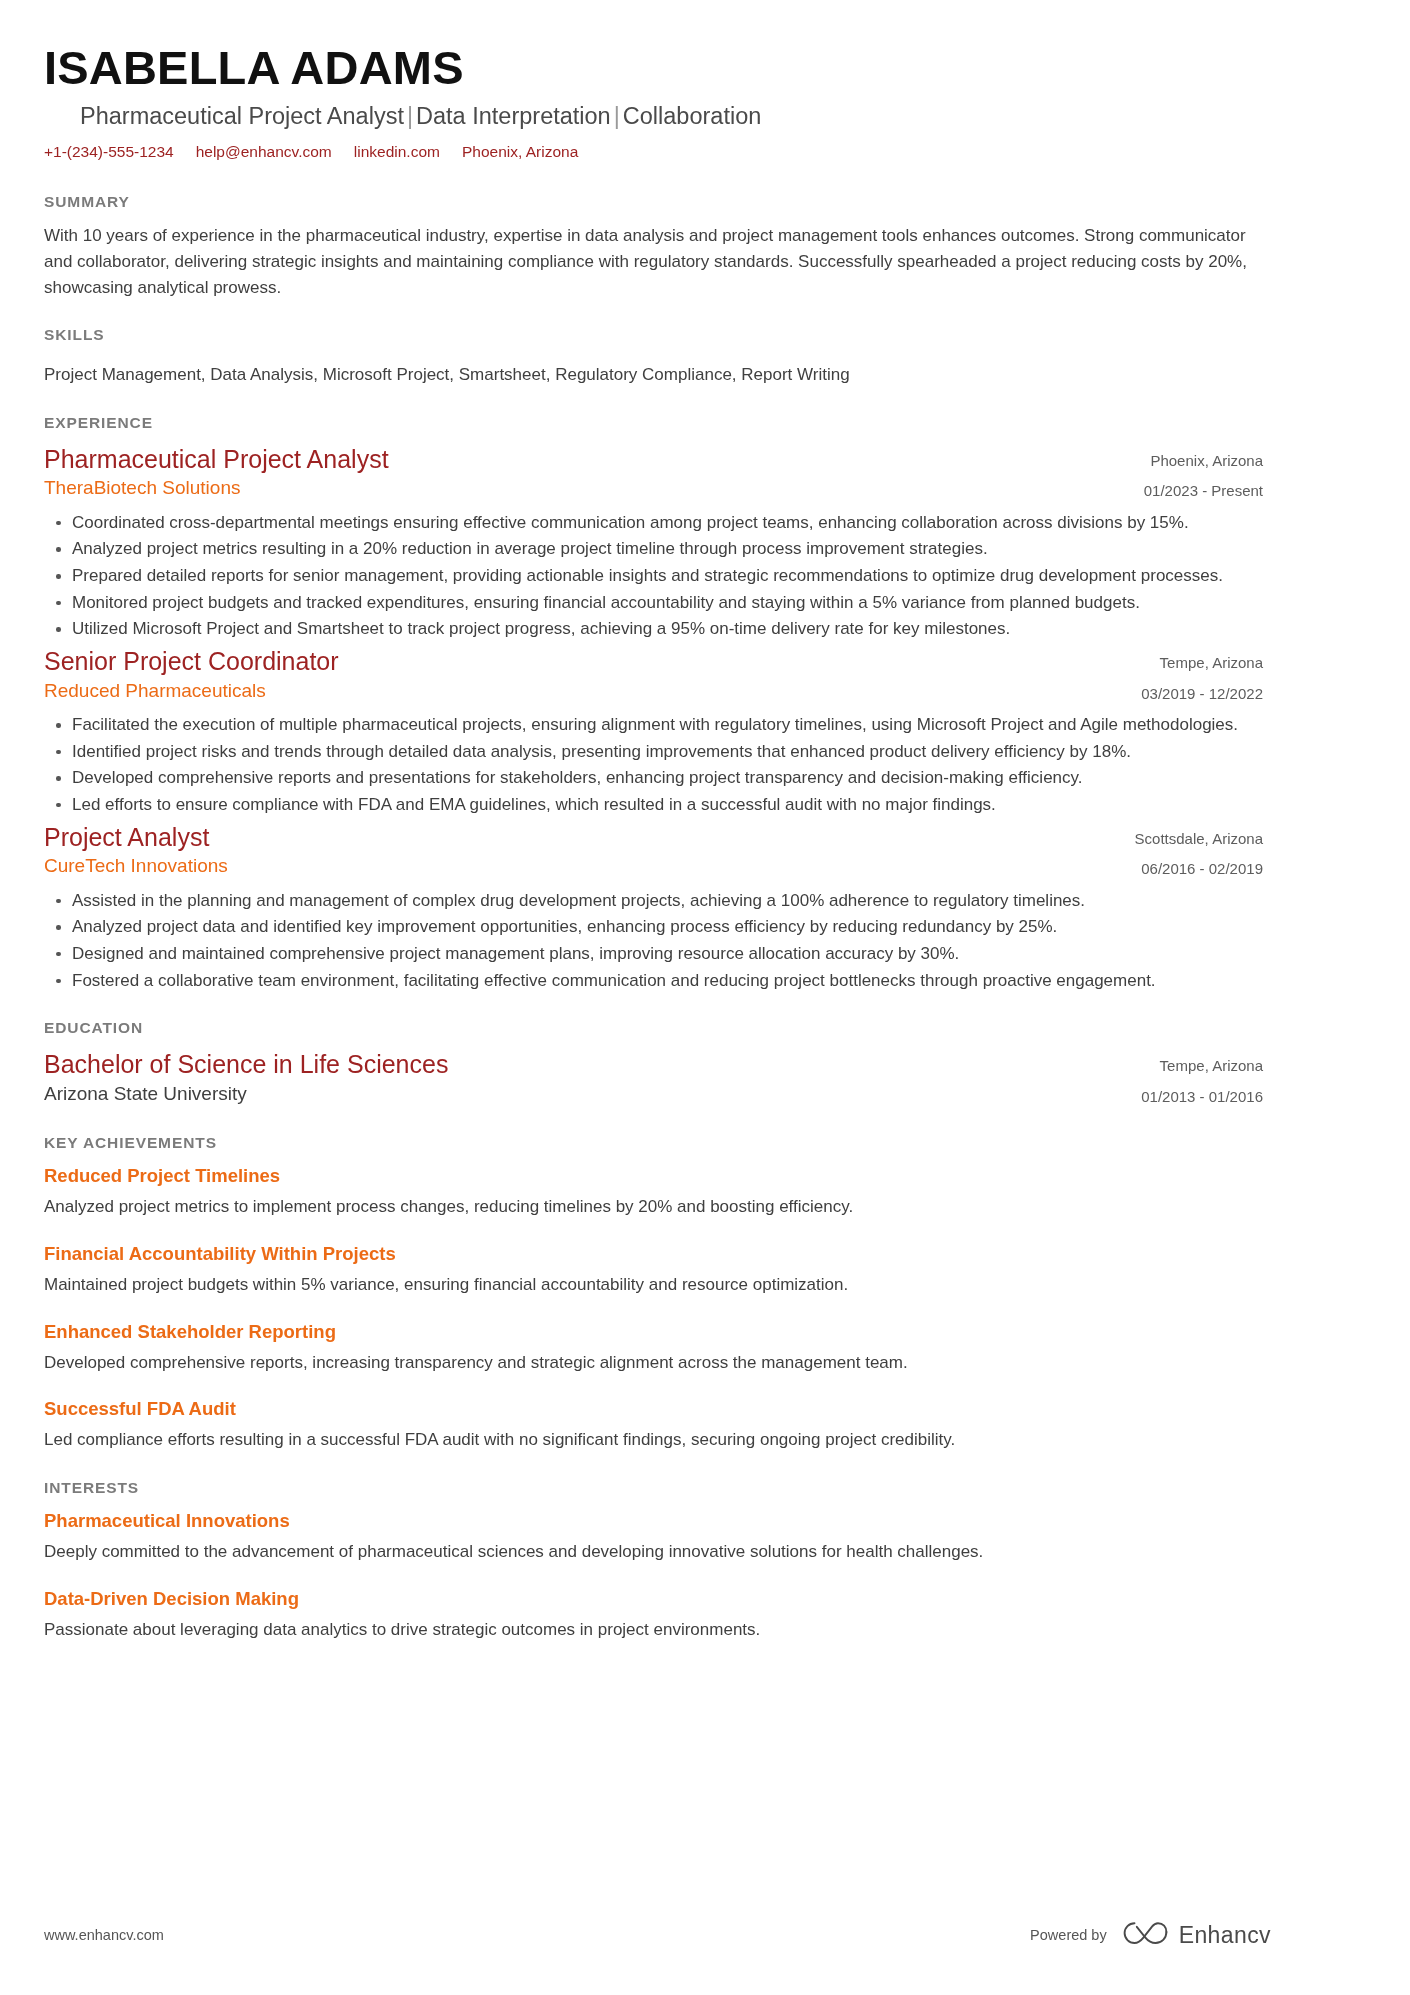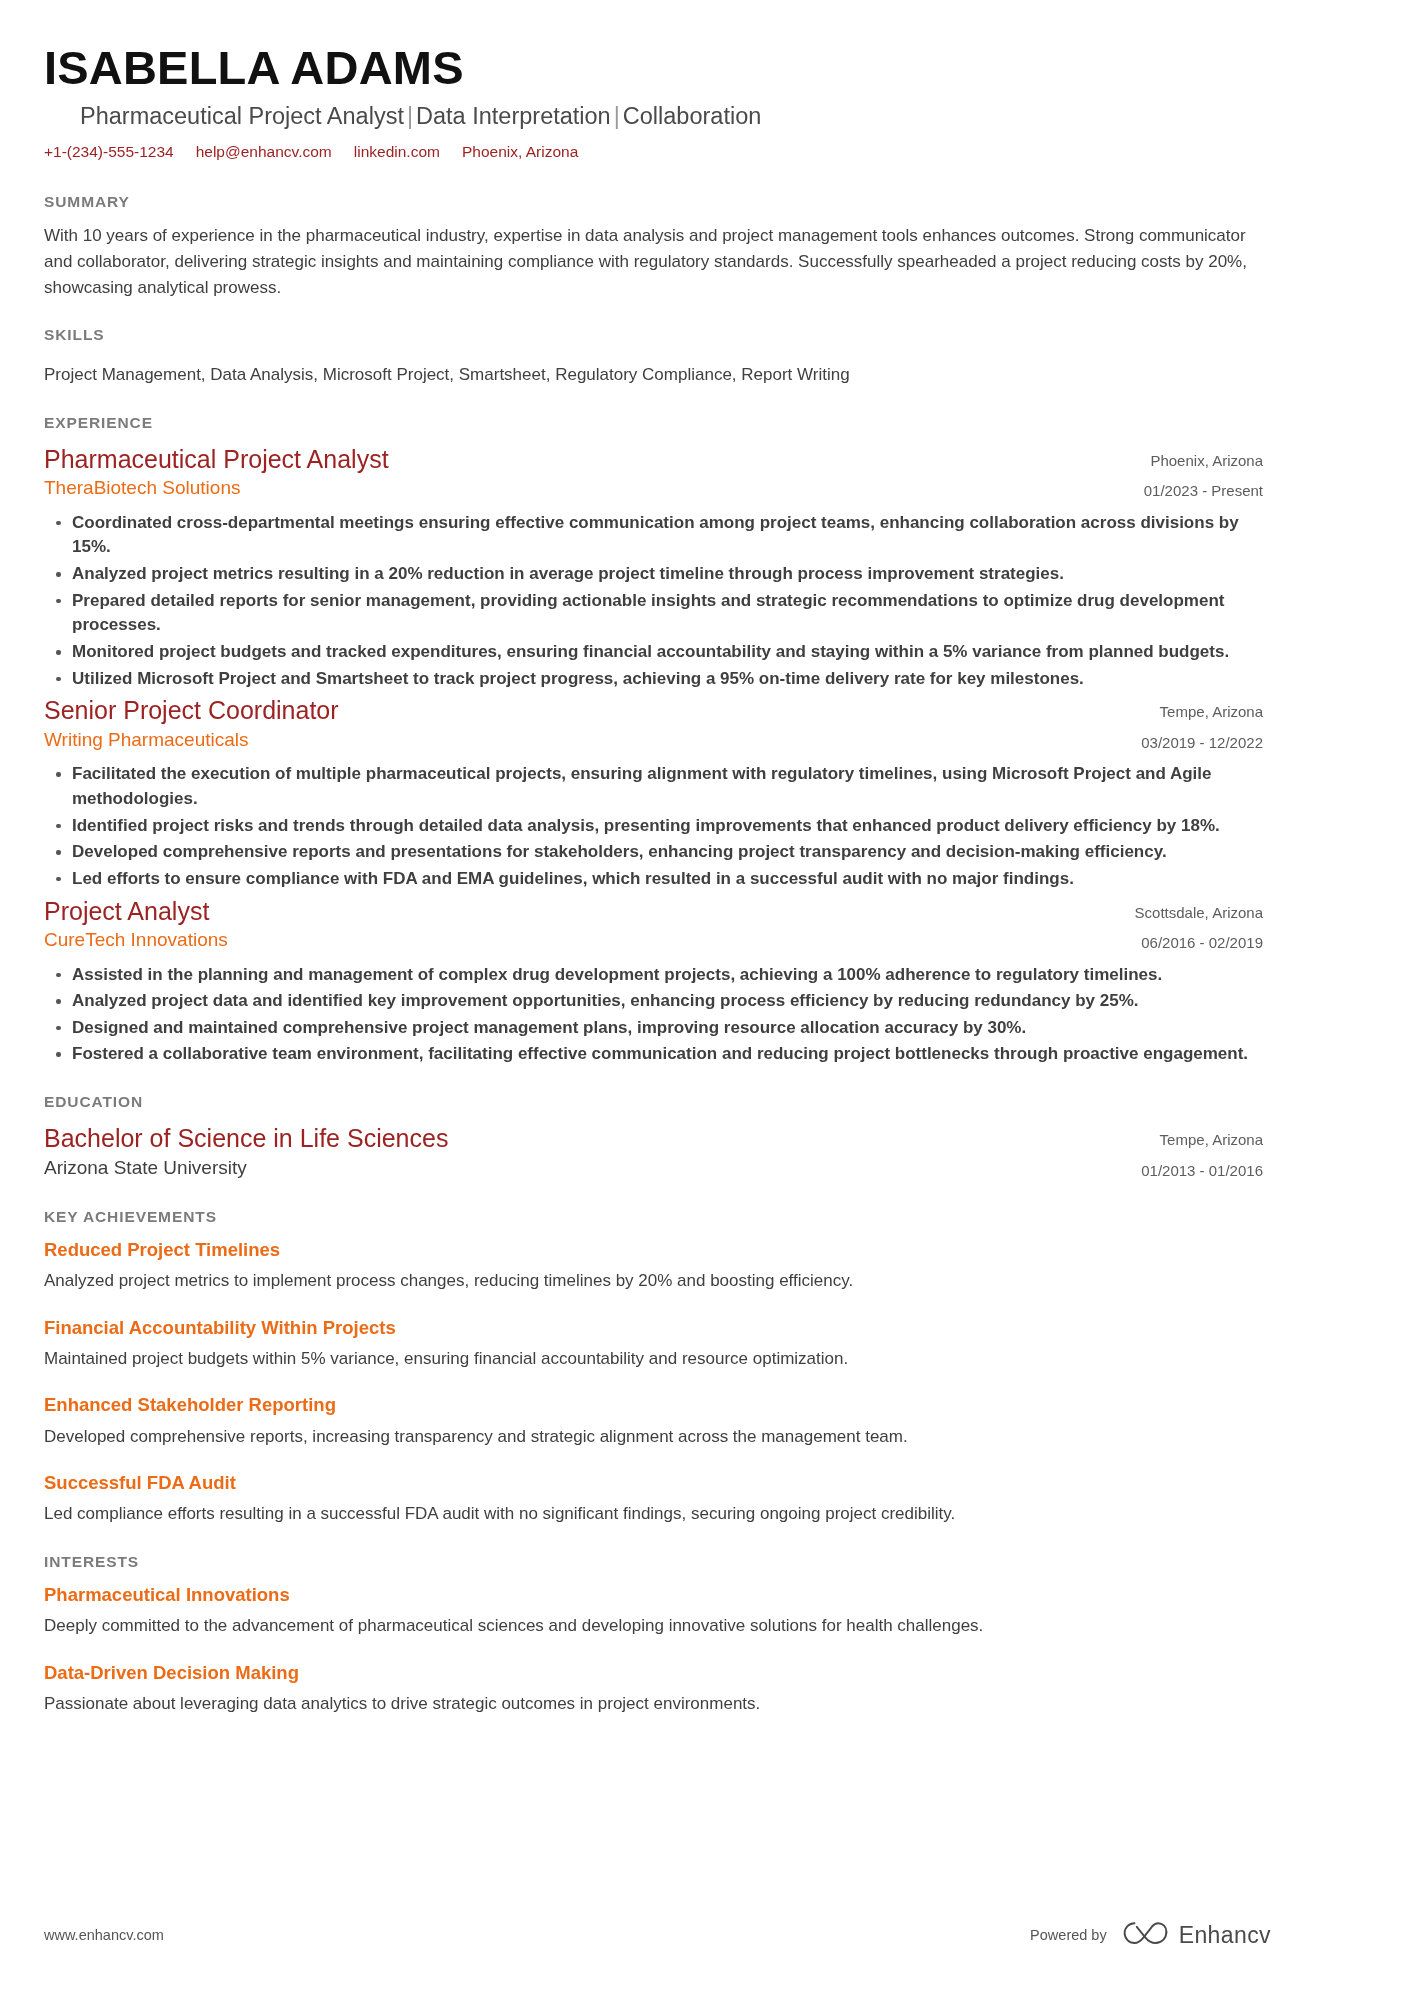--- a/index.html
+++ b/index.html
@@ -127,21 +127,20 @@
     font-size: 15px;
     color: #5d5d5d;
     line-height: 1.5;
     margin-top: 8px;
   }
 
   .bullets {
     list-style: none;
     margin-top: 8px;
     padding-left: 4px;
-    font-weight: bold;
   }
   .bullets li {
     position: relative;
     padding-left: 24px;
     font-size: 17px;
     line-height: 1.45;
     color: #3f3f3f;
     margin-bottom: 2px;
   }
   .bullets li::before {
@@ -258,21 +257,21 @@
             <li>Analyzed project metrics resulting in a 20% reduction in average project timeline through process improvement strategies.</li>
             <li>Prepared detailed reports for senior management, providing actionable insights and strategic recommendations to optimize drug development processes.</li>
             <li>Monitored project budgets and tracked expenditures, ensuring financial accountability and staying within a 5% variance from planned budgets.</li>
             <li>Utilized Microsoft Project and Smartsheet to track project progress, achieving a 95% on-time delivery rate for key milestones.</li>
           </ul>
         </div>
         <div class="entry">
           <div class="entry-head">
             <div class="entry-head-left">
               <div class="entry-title">Senior Project Coordinator</div>
-              <div class="entry-org">Writing Pharmaceuticals</div>
+              <div class="entry-org">Reduced Pharmaceuticals</div>
             </div>
             <div class="entry-head-right">
               <div class="entry-meta-location">Tempe, Arizona</div>
               <div class="entry-meta-date">03/2019 - 12/2022</div>
             </div>
           </div>
           <ul class="bullets">
             <li>Facilitated the execution of multiple pharmaceutical projects, ensuring alignment with regulatory timelines, using Microsoft Project and Agile methodologies.</li>
             <li>Identified project risks and trends through detailed data analysis, presenting improvements that enhanced product delivery efficiency by 18%.</li>
             <li>Developed comprehensive reports and presentations for stakeholders, enhancing project transparency and decision-making efficiency.</li>

